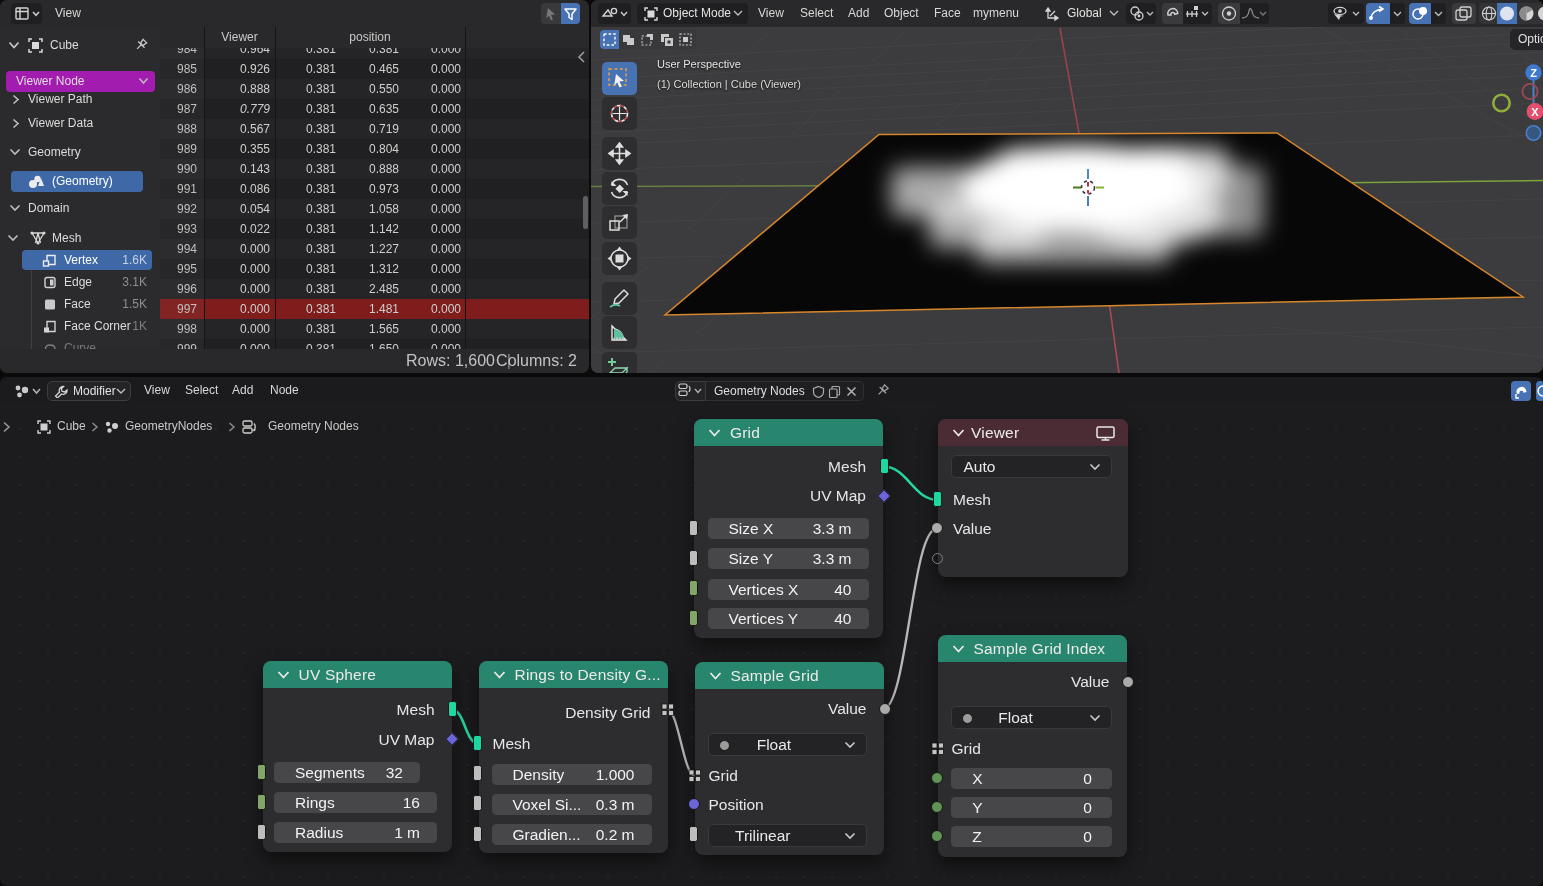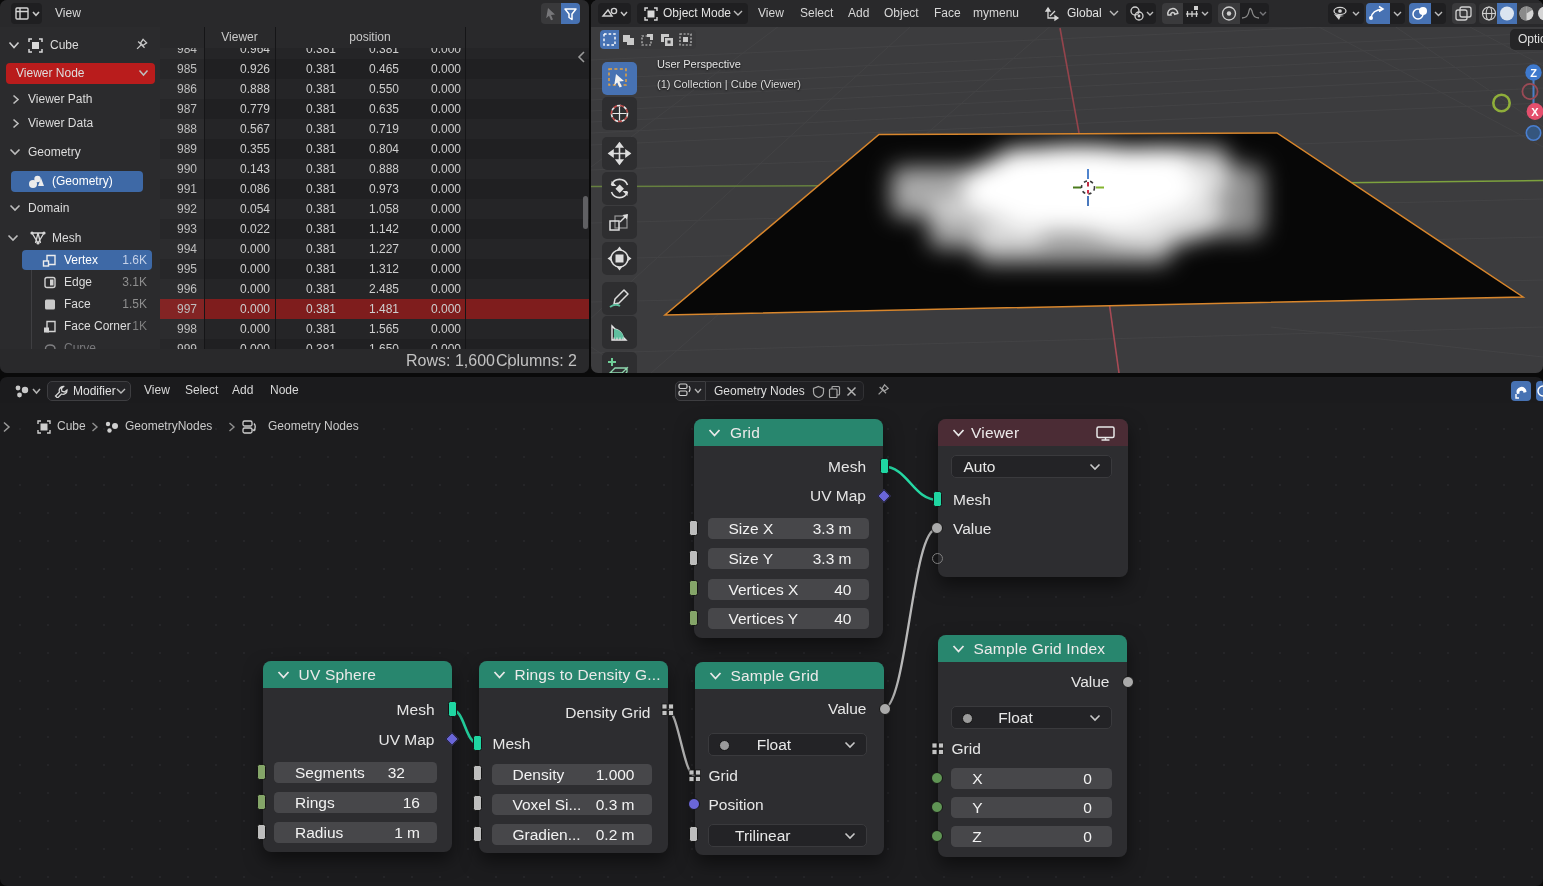--- a/index.html
+++ b/index.html
@@ -85,21 +85,21 @@
       <span class="abs" style="left:50px;">Cube</span>
       <svg class="abs" style="left:133px; top:2px;" width="16" height="16">
             <g transform="rotate(45 8 8)" stroke="#c9c9c9" stroke-width="1.3" fill="none">
               <path d="M 5.5 2.5 h 5 l -0.8 4.5 h -3.4 z"></path>
               <line x1="3.5" y1="7.5" x2="12.5" y2="7.5"></line>
               <line x1="8" y1="7.5" x2="8" y2="13.5"></line>
             </g>
           </svg>
     </div>
 
-    <div class="abs" style="left:6px; top:36px; width:149px; height:21px; background:#b91c1c; border-radius:4px; font-size:12px; color:#dedede; line-height:21px;">
+    <div class="abs" style="left:6px; top:44px; width:149px; height:21px; background:#a21caf; border-radius:4px; font-size:12px; color:#dedede; line-height:21px;">
       <span style="position:absolute; left:10px;">Viewer Node</span>
       <svg class="abs" style="right:6px; top:6px;" width="11" height="9">
             <path d="M 1.5 1.5 L 5.5 6 L 9.5 1.5" stroke="#bdbdbd" stroke-width="1.5" fill="none"></path>
           </svg>
     </div>
     <div class="prow" style="top:62px;">
       <svg class="abs" style="left:12px; top:5px;" width="8" height="11">
             <path d="M 1.5 1.5 L 6 5.5 L 1.5 9.5" stroke="#bdbdbd" stroke-width="1.6" fill="none"></path>
           </svg>
       <span class="abs" style="left:28px;">Viewer Path</span>
@@ -202,21 +202,21 @@
         </div>
     <div class="abs" style="left:0; top:52px; width:429px; height:20px; background:#252527;">
           <span class="tcell" style="left:-23px; color:#bdbdbd;">986</span>
           <span class="tcell" style="left:50px;">0.888</span>
           <span class="tcell" style="left:116px;">0.381</span>
           <span class="tcell" style="left:179px;">0.550</span>
           <span class="tcell" style="left:241px;">0.000</span>
         </div>
     <div class="abs" style="left:0; top:72px; width:429px; height:20px; background:#202022;">
           <span class="tcell" style="left:-23px; color:#bdbdbd;">987</span>
-          <span class="tcell" style="left:50px;">0.779</span>
+          <span class="tcell" style="left:50px;font-style:italic;">0.779</span>
           <span class="tcell" style="left:116px;">0.381</span>
           <span class="tcell" style="left:179px;">0.635</span>
           <span class="tcell" style="left:241px;">0.000</span>
         </div>
     <div class="abs" style="left:0; top:92px; width:429px; height:20px; background:#252527;">
           <span class="tcell" style="left:-23px; color:#bdbdbd;">988</span>
           <span class="tcell" style="left:50px;">0.567</span>
           <span class="tcell" style="left:116px;">0.381</span>
           <span class="tcell" style="left:179px;">0.719</span>
           <span class="tcell" style="left:241px;">0.000</span>
@@ -888,23 +888,23 @@
 </div>
   <div class="node" style="left:262.5px; top:258px; width:189px; height:191px;">
   <div class="nhead teal">
             <svg class="nchev" width="13" height="10">
               <path d="M 1.5 2 L 6.5 7.5 L 11.5 2" stroke="#e8e8e8" stroke-width="1.8" fill="none"></path>
             </svg>
             <span class="ntitle">UV Sphere</span>
           </div>
   <div class="outlab" style="top:37.7px;">Mesh</div>
   <div class="outlab" style="top:67.5px;">UV Map</div>
-  <div class="vrow" style="left:11.5px; top:101.2px; width:163px;text-align:center;">
+  <div class="vrow" style="left:11.5px; top:101.2px; width:146px;text-align:center;">
             <span class="vlab" style="left:21px;">Segments</span>
-            <span class="vval" style="right:32px;">32</span>
+            <span class="vval" style="right:17px;">32</span>
           </div>
   <div class="vrow" style="left:11.5px; top:131.1px; width:163px;">
             <span class="vlab" style="left:21px;">Rings</span>
             <span class="vval" style="right:17px;">16</span>
           </div>
   <div class="vrow" style="left:11.5px; top:161.3px; width:163px;">
             <span class="vlab" style="left:21px;">Radius</span>
             <span class="vval" style="right:17px;">1 m</span>
           </div>
   <div class="sock sbar" style="right:-5.5px; top:39.7px; background:#1fd6a2;"></div>

